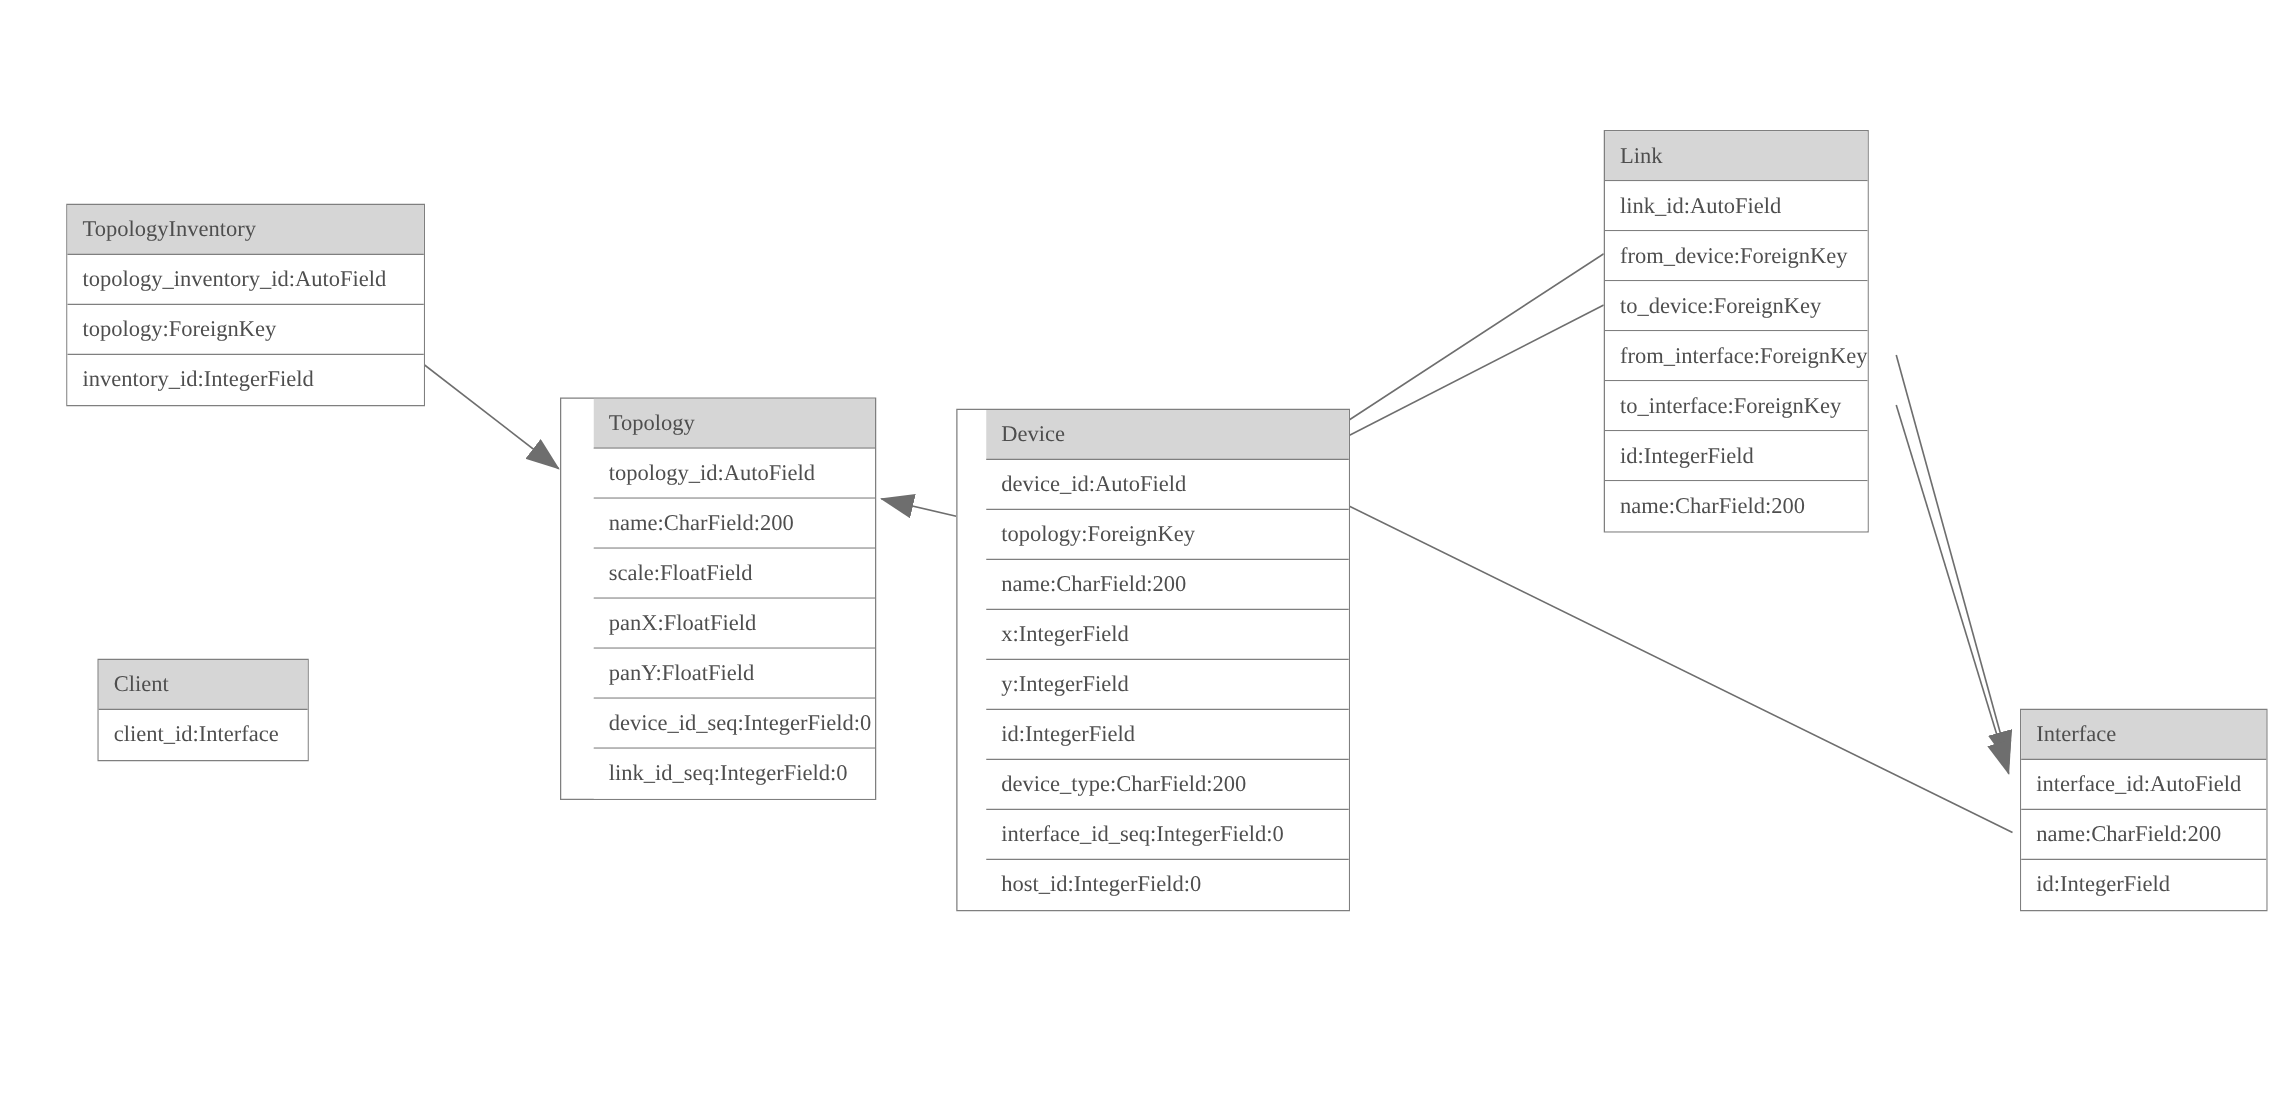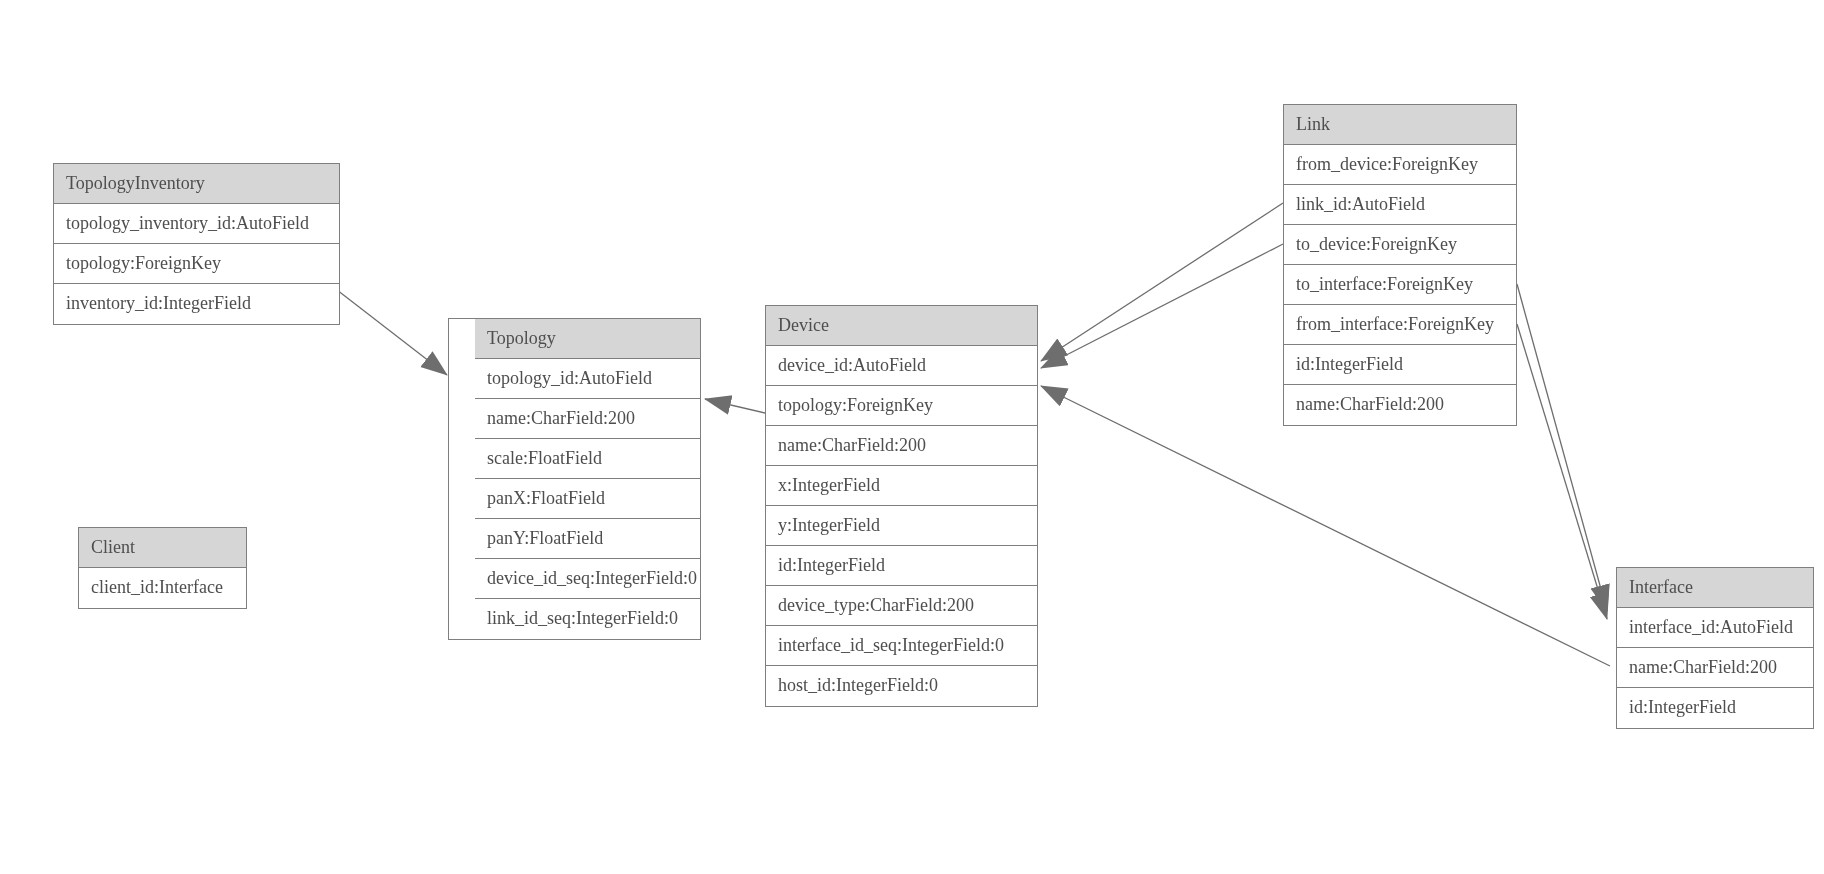--- a/index.html
+++ b/index.html
@@ -93,39 +93,39 @@
       <div class="entity-row">scale:FloatField</div>
       <div class="entity-row">panX:FloatField</div>
       <div class="entity-row">panY:FloatField</div>
       <div class="entity-row">device_id_seq:IntegerField:0</div>
       <div class="entity-row">link_id_seq:IntegerField:0</div>
     </div>
     <div class="entity" style="left: 78px; top: 527px; width: 169px;">
       <div class="entity-header">Client</div>
       <div class="entity-row">client_id:Interface</div>
     </div>
-    <div class="entity" style="left: 765px; top: 305px; width: 273px;">
+    <div class="entity" style="left: 765px; top: 327px; width: 315px; padding-left: 23px;">
       <div class="entity-header">Device</div>
       <div class="entity-row">device_id:AutoField</div>
       <div class="entity-row">topology:ForeignKey</div>
       <div class="entity-row">name:CharField:200</div>
       <div class="entity-row">x:IntegerField</div>
       <div class="entity-row">y:IntegerField</div>
       <div class="entity-row">id:IntegerField</div>
       <div class="entity-row">device_type:CharField:200</div>
       <div class="entity-row">interface_id_seq:IntegerField:0</div>
       <div class="entity-row">host_id:IntegerField:0</div>
     </div>
-    <div class="entity" style="left: 1283px; top: 104px; width: 234px;">
+    <div class="entity" style="left: 1283px; top: 104px; width: 212px;">
       <div class="entity-header">Link</div>
+      <div class="entity-row">link_id:AutoField</div>
       <div class="entity-row">from_device:ForeignKey</div>
-      <div class="entity-row">link_id:AutoField</div>
       <div class="entity-row">to_device:ForeignKey</div>
+      <div class="entity-row">from_interface:ForeignKey</div>
       <div class="entity-row">to_interface:ForeignKey</div>
-      <div class="entity-row">from_interface:ForeignKey</div>
       <div class="entity-row">id:IntegerField</div>
       <div class="entity-row">name:CharField:200</div>
     </div>
     <div class="entity" style="left: 1616px; top: 567px; width: 198px;">
       <div class="entity-header">Interface</div>
       <div class="entity-row">interface_id:AutoField</div>
       <div class="entity-row">name:CharField:200</div>
       <div class="entity-row">id:IntegerField</div>
     </div>
   </div>

